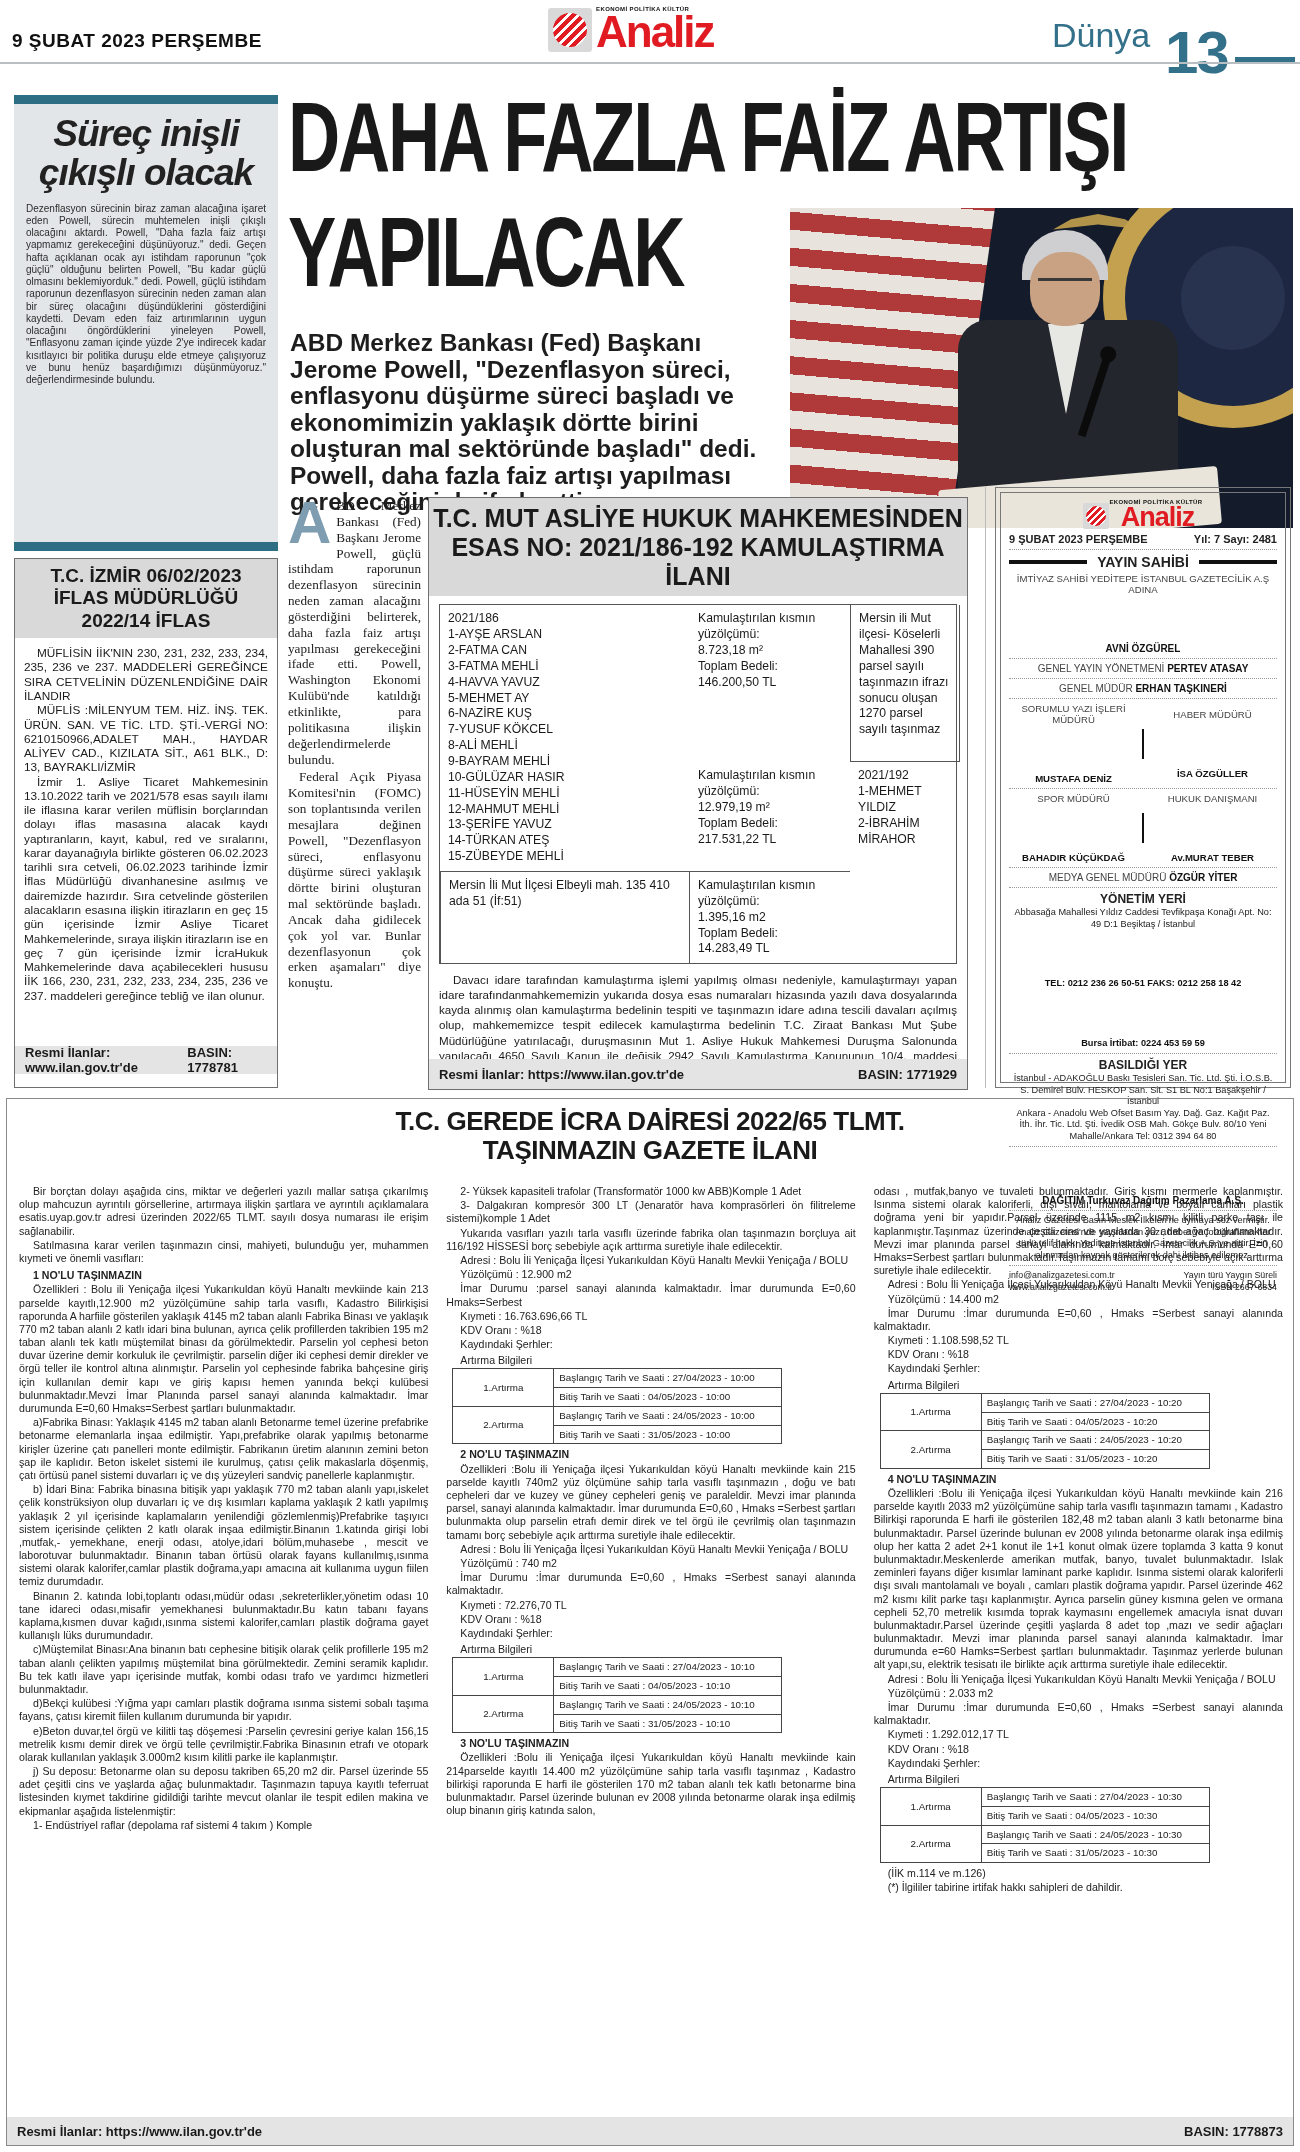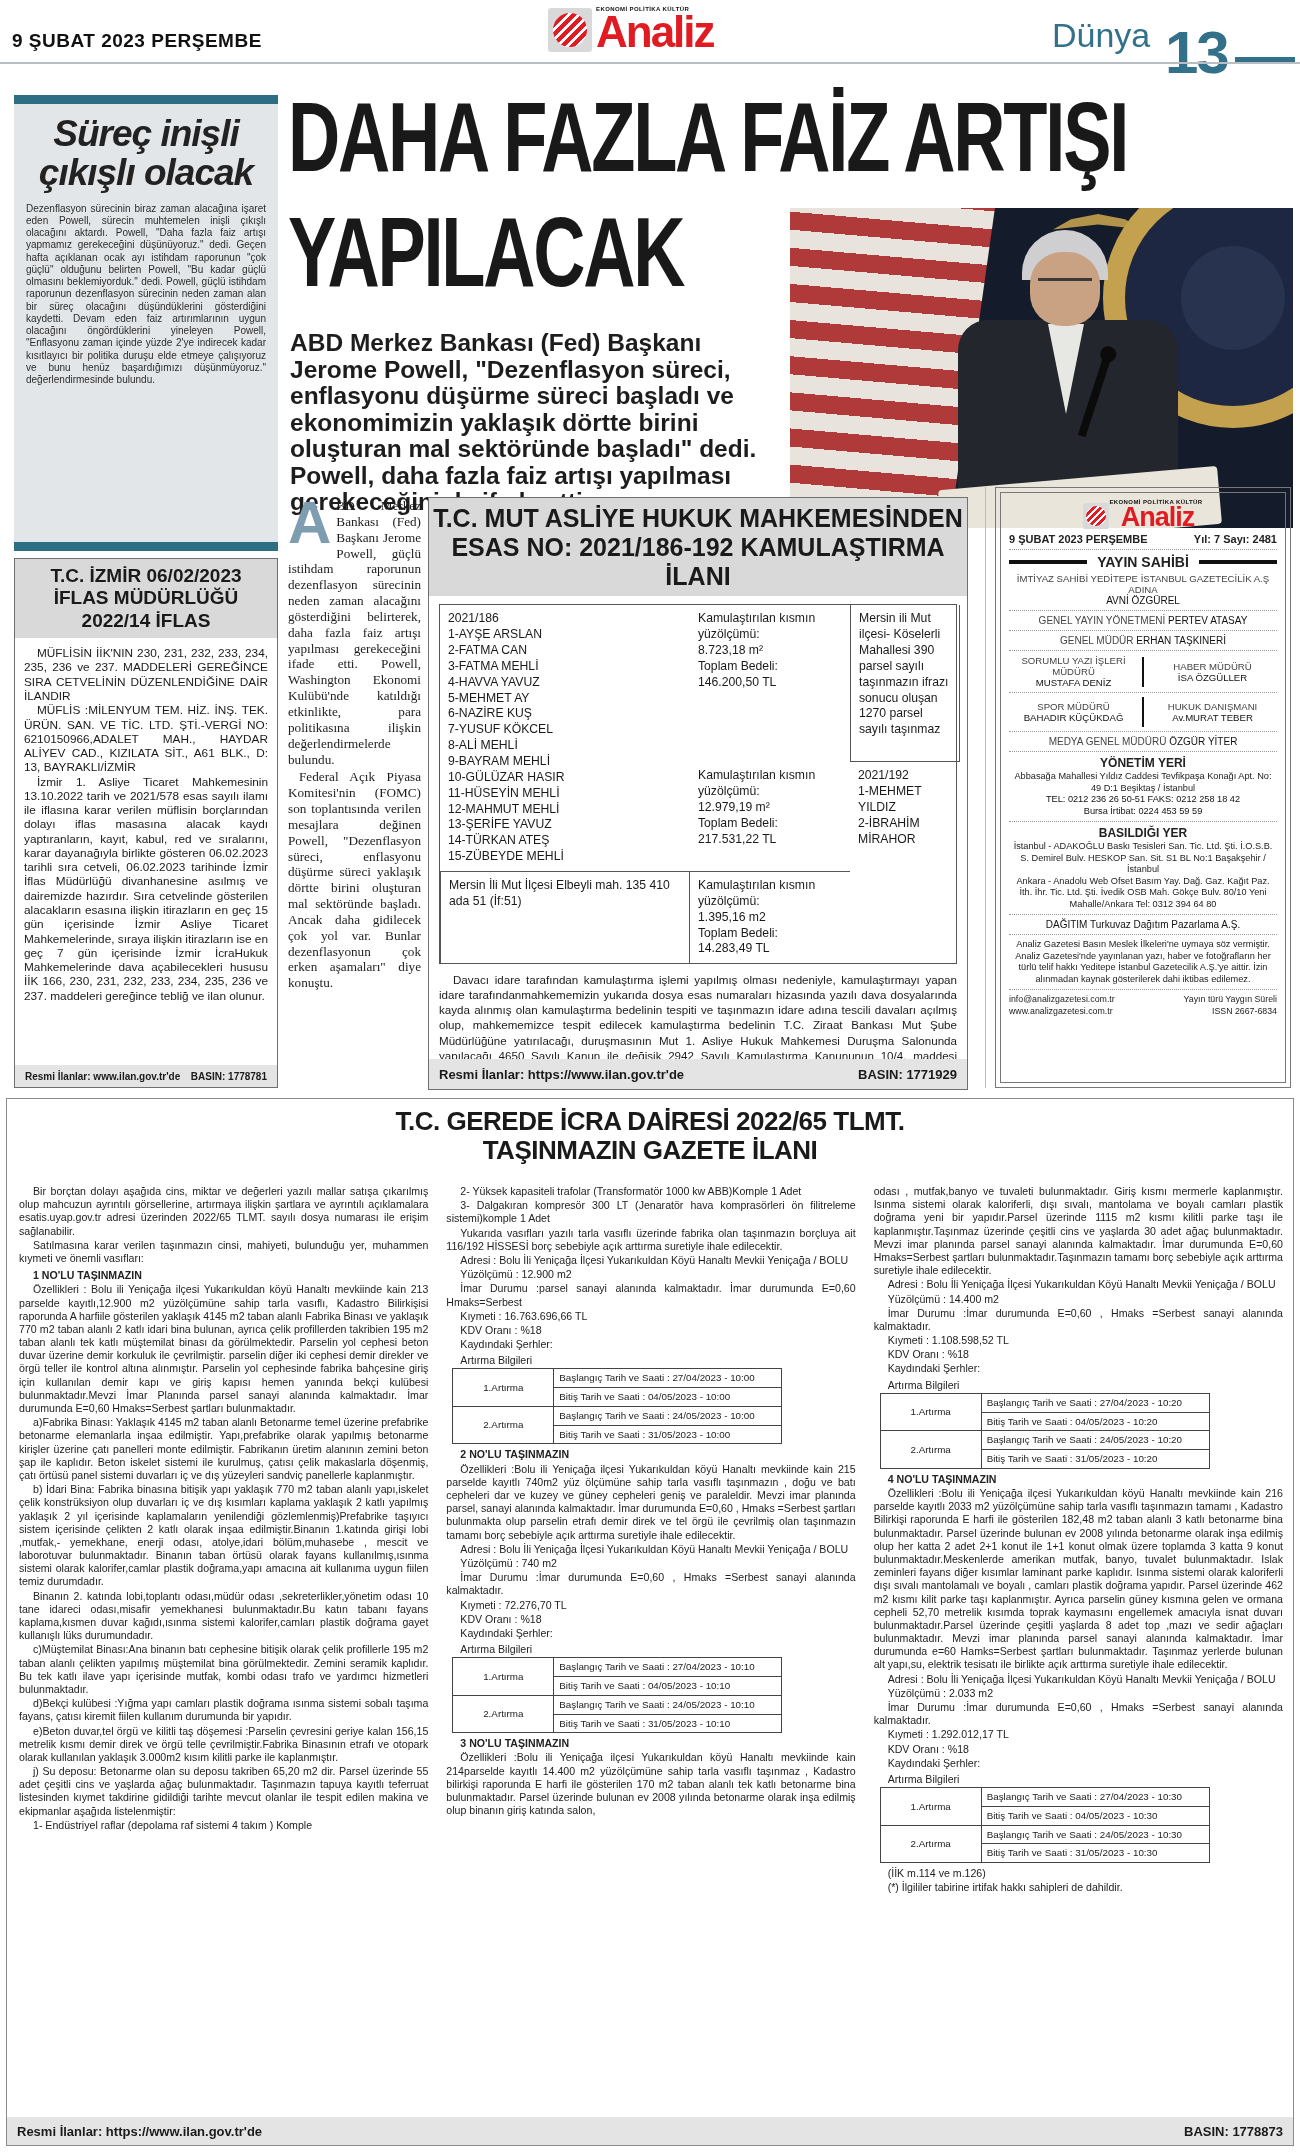--- a/index.html
+++ b/index.html
@@ -85,34 +85,34 @@
   .kunye-logo-icon { width:26px; height:26px; background:#d9d9d9; border-radius:2px; position:relative; overflow:hidden; }
   .kunye-logo-icon::before { content:""; position:absolute; inset:3px; border-radius:50%;
       background:repeating-linear-gradient(135deg,#e11b22 0 3px,#fff 3px 5px); }
   .kunye-logo-word { font-size:27px; line-height:0.9; font-weight:800; color:#e11b22; letter-spacing:-1px; margin-left:3px; }
   .kunye-date-row { display:flex; justify-content:space-between; font-weight:700; font-size:11px; margin-top:4px; }
   .kunye-sahibi { display:flex; align-items:center; gap:10px; margin:3px 0; }
   .kunye-sahibi .rule { flex:1; height:4px; background:#111; }
   .kunye-sahibi .t { font-size:14px; font-weight:800; }
   .dotted { border-bottom:1px dotted #999; padding-bottom:4px; margin-bottom:4px; }
   .k-label { color:#444; }
-  .k-name { font-weight:400; color:#111; }
+  .k-name { font-weight:700; color:#111;margin-top:48px; }
   .kunye-inline { font-size:10px; }
   .kunye-duo { display:grid; grid-template-columns:1fr 2px 1fr; align-items:center; gap:4px; }
   .kunye-duo .vr { width:2px; height:30px; background:#111; }
   .k-sec-title { font-weight:800; font-size:12px; margin-bottom:1px; }
   .kunye-small { font-size:9.2px; line-height:1.25; }
   .kunye-contact { display:flex; justify-content:space-between; font-size:8.8px; margin-top:2px; }
 
   
   .izmir-box { left:14px; top:558px; width:264px; height:530px; }
   .izmir-title { font-size:19px; line-height:1.18; padding:6px 2px; }
   .izmir-body { padding:8px 9px 0 9px; font-size:11.8px; line-height:1.21; text-align:justify; }
   .izmir-body p { text-indent:13px; }
-  .izmir-footer { position:absolute; left:0; bottom:0; width:100%; height:22px; font-size:10px; }
+  .izmir-footer { position:absolute; left:0; bottom:13px; width:100%; height:28px; font-size:13px; }
 
   
   .gerede-box { left:6px; top:1098px; width:1288px; height:1048px; border:1.4px solid #8a8a8a; }
   .gerede-title { text-align:center; font-weight:700; font-size:26px; line-height:1.12; padding-top:8px; letter-spacing:-0.5px; }
   .gerede-cols { position:absolute; left:12px; top:86px; width:1264px; height:912px; overflow:hidden;
                  display:grid; grid-template-columns:1fr 1fr 1fr; column-gap:18px;
                  font-size:10.6px; line-height:1.245; text-align:justify; color:#222; }
   .gerede-cols p { text-indent:14px; margin-bottom:1px; }
   .g-head { font-weight:700; text-indent:14px; margin:4px 0 1px 0; }
   .art-label { text-indent:14px; margin:3px 0 1px 0; }

